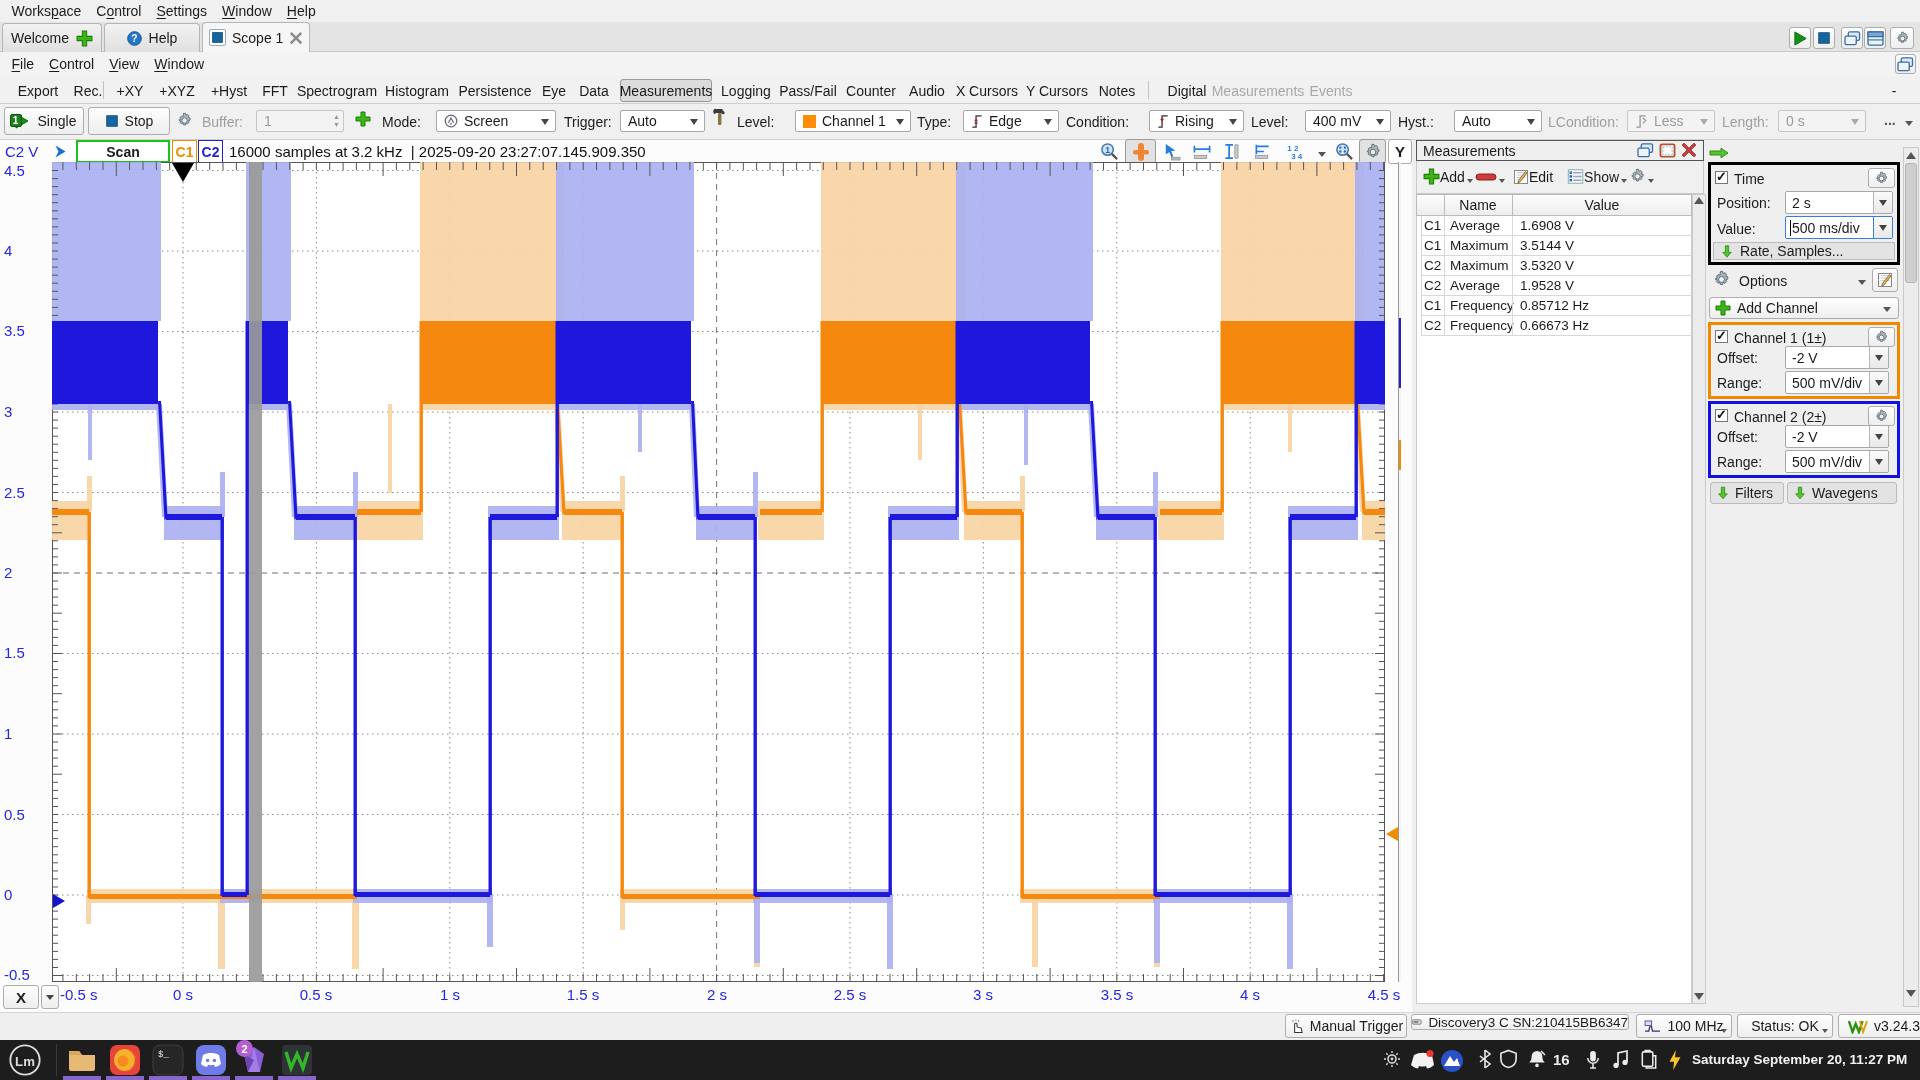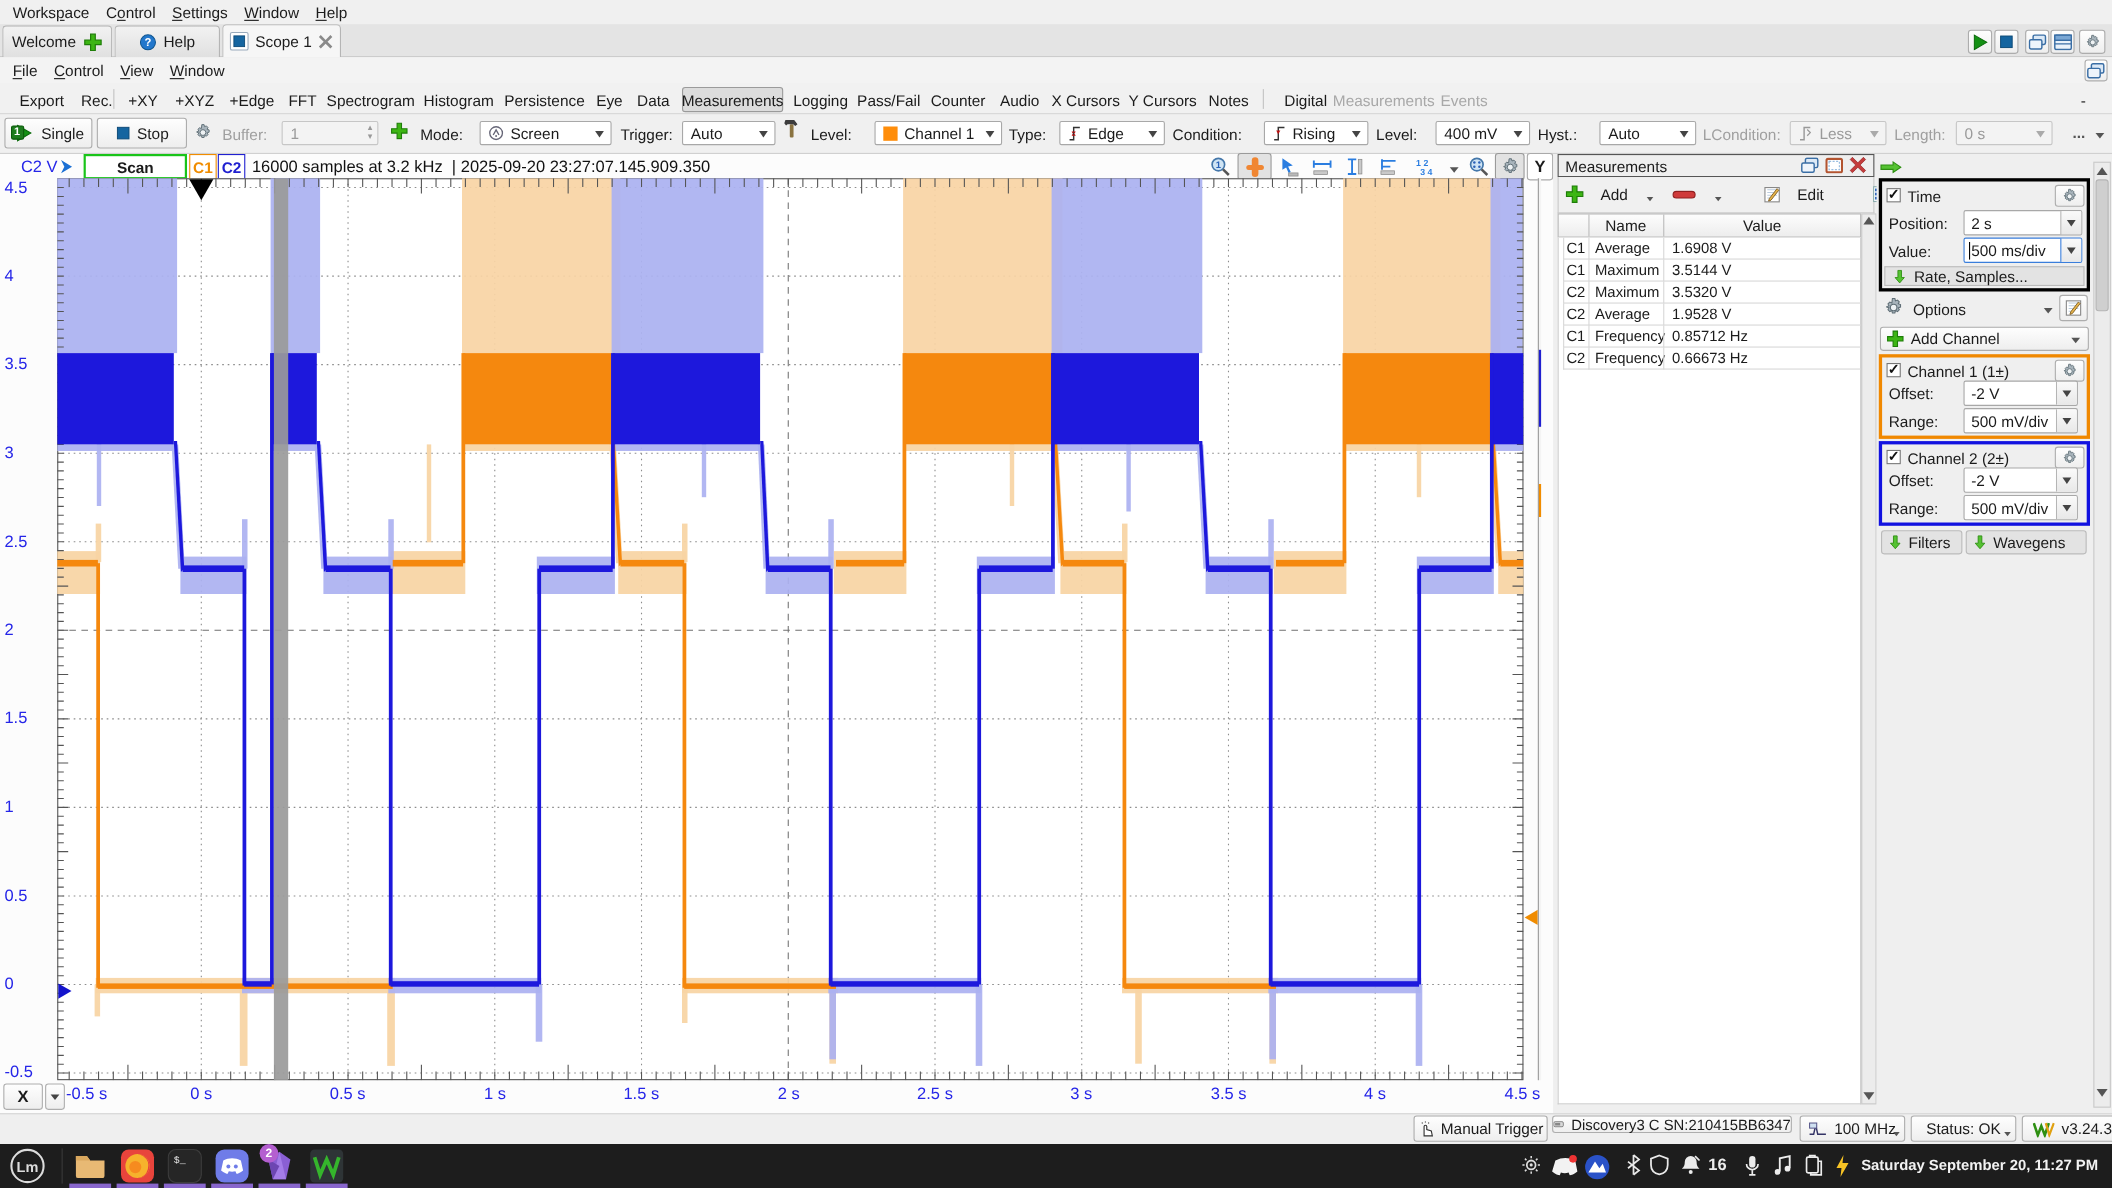--- a/index.html
+++ b/index.html
@@ -84,21 +84,21 @@
       <rect x="4.5" y="1" width="12" height="9" rx="1.5" fill="#dce9f6" stroke="#3a6ea5" stroke-width="1.4"></rect>
       <rect x="1" y="5.5" width="12" height="9" rx="1.5" fill="#eef4fb" stroke="#3a6ea5" stroke-width="1.4"></rect>
     </svg>
   </div>
 <div class="abs" style="left:0;top:76px;width:1920px;height:28px;background:#f1f1f1;border-bottom:1px solid #cfcfcf"></div>
 <div class="abs" style="left:8px;top:79px;width:60px;height:23px;display:flex;align-items:center;justify-content:center;font-size:14px;color:#1b1b1b">Export</div>
 <div class="abs" style="left:68px;top:79px;width:40px;height:23px;display:flex;align-items:center;justify-content:center;font-size:14px;color:#1b1b1b">Rec.</div>
 <div class="sep" style="left:103px;top:81px;height:18px"></div>
 <div class="abs" style="left:108px;top:79px;width:44px;height:23px;display:flex;align-items:center;justify-content:center;font-size:14px;color:#1b1b1b">+XY</div>
 <div class="abs" style="left:152px;top:79px;width:50px;height:23px;display:flex;align-items:center;justify-content:center;font-size:14px;color:#1b1b1b">+XYZ</div>
-<div class="abs" style="left:202px;top:79px;width:54px;height:23px;display:flex;align-items:center;justify-content:center;font-size:14px;color:#1b1b1b">+Edge</div>
+<div class="abs" style="left:202px;top:79px;width:54px;height:23px;display:flex;align-items:center;justify-content:center;font-size:14px;color:#1b1b1b">+Hyst</div>
 <div class="abs" style="left:256px;top:79px;width:38px;height:23px;display:flex;align-items:center;justify-content:center;font-size:14px;color:#1b1b1b">FFT</div>
 <div class="abs" style="left:294px;top:79px;width:86px;height:23px;display:flex;align-items:center;justify-content:center;font-size:14px;color:#1b1b1b">Spectrogram</div>
 <div class="abs" style="left:380px;top:79px;width:74px;height:23px;display:flex;align-items:center;justify-content:center;font-size:14px;color:#1b1b1b">Histogram</div>
 <div class="abs" style="left:454px;top:79px;width:82px;height:23px;display:flex;align-items:center;justify-content:center;font-size:14px;color:#1b1b1b">Persistence</div>
 <div class="abs" style="left:536px;top:79px;width:36px;height:23px;display:flex;align-items:center;justify-content:center;font-size:14px;color:#1b1b1b">Eye</div>
 <div class="abs" style="left:572px;top:79px;width:44px;height:23px;display:flex;align-items:center;justify-content:center;font-size:14px;color:#1b1b1b">Data</div>
 <div class="abs" style="left:620px;top:79px;width:92px;height:23px;background:#dcdcdc;border:1px solid #9a9a9a;border-radius:3px;display:flex;align-items:center;justify-content:center;font-size:14px">Measurements</div>
 <div class="abs" style="left:716px;top:79px;width:60px;height:23px;display:flex;align-items:center;justify-content:center;font-size:14px;color:#1b1b1b">Logging</div>
 <div class="abs" style="left:776px;top:79px;width:64px;height:23px;display:flex;align-items:center;justify-content:center;font-size:14px;color:#1b1b1b">Pass/Fail</div>
 <div class="abs" style="left:840px;top:79px;width:62px;height:23px;display:flex;align-items:center;justify-content:center;font-size:14px;color:#1b1b1b">Counter</div>
@@ -163,21 +163,21 @@
 <div class="lab dis" style="left:1548px;top:114px">LCondition:</div>
 <div class="combo dis" style="left:1627px;top:110px;width:88px;height:22px"><svg width="13" height="15" viewBox="0 0 13 16">
       <path d="M1 14h4V2h6" fill="none" stroke="#999" stroke-width="1.4"></path>
       <path d="M8 4l3 3-3 3" fill="none" stroke="#999" stroke-width="1.2"></path>
     </svg>Less<span class="arr"></span></div>
 <div class="lab dis" style="left:1722px;top:114px">Length:</div>
 <div class="combo dis" style="left:1778px;top:110px;width:88px;height:22px">0 s<span class="arr"></span></div>
 <div class="lab" style="left:1884px;top:112px;font-weight:bold;color:#555">...</div>
 <div class="abs" style="left:1905px;top:121px;width:0;height:0;border-left:4px solid transparent;border-right:4px solid transparent;border-top:5px solid #555"></div>
 <div class="abs" style="left:0;top:140px;width:1412px;height:22px;background:#fcfcfc"></div>
-<div class="abs" style="left:19px;top:143px;color:#2525e8;font-size:15px">C2 V</div>
+<div class="abs" style="left:5px;top:143px;color:#2525e8;font-size:15px">C2 V</div>
 <div class="abs" style="left:53px;top:144px"><svg width="16" height="15" viewBox="0 0 16 15">
       <path d="M2.5 1.5 12.5 7.5 2.5 13.5 5.5 7.5z" fill="#1a6fd4"></path>
     </svg></div>
 <div class="abs" style="left:76px;top:140px;width:94px;height:23px;background:#fff;border:2px solid #19c419;display:flex;align-items:center;justify-content:center;font-weight:bold;font-size:14px">Scan</div>
 <div class="abs" style="left:172px;top:140px;width:25px;height:23px;background:#fff;border:1px solid #f08c00;color:#f08c00;display:flex;align-items:center;justify-content:center;font-weight:bold;font-size:14px">C1</div>
 <div class="abs" style="left:198px;top:140px;width:25px;height:23px;background:#fff;border:1px solid #2020d0;color:#2020d0;display:flex;align-items:center;justify-content:center;font-weight:bold;font-size:14px">C2</div>
 <div class="abs" style="left:229px;top:143px;font-size:15px;color:#111">16000 samples at 3.2 kHz&nbsp; | 2025-09-20 23:27:07.145.909.350</div>
 <div class="abs" style="left:1100px;top:142px"><svg width="19" height="19" viewBox="0 0 20 20">
       <circle cx="8" cy="8" r="6" fill="#cfe4f4" stroke="#4477aa" stroke-width="1.6"></circle>
       <text x="8" y="11.5" font-size="9" text-anchor="middle" fill="#2a62b8" font-family="Liberation Sans" font-weight="bold">1</text>
@@ -414,21 +414,21 @@
       <rect x="1" y="5.5" width="12" height="9" rx="1.5" fill="#eef4fb" stroke="#3a6ea5" stroke-width="1.4"></rect>
     </svg></div>
 <div class="abs" style="left:1659px;top:143px"><svg width="17" height="15" viewBox="0 0 18 16">
       <rect x="1.5" y="1.5" width="15" height="13" rx="1.5" fill="#fff" stroke="#b35430" stroke-width="2"></rect>
       <rect x="4" y="4" width="10" height="8" fill="#fff" stroke="#9abde0" stroke-width="1.2" stroke-dasharray="2 1.4"></rect>
     </svg></div>
 <div class="abs" style="left:1681px;top:142px"><svg width="16" height="16" viewBox="0 0 16 16">
       <path d="M3 1 8 6 13 1 15 3 10 8 15 13 13 15 8 10 3 15 1 13 6 8 1 3z" fill="#c43c3c" stroke="#8f1f1f" stroke-width="0.6"></path>
     </svg></div>
 <div class="abs" style="left:1416px;top:161px;width:288px;height:33px;background:#f0f0f0;border:1px solid #c9c9c9;border-top:none"></div>
-<div class="abs" style="left:1423px;top:168px;display:flex;align-items:center;gap:15px;font-size:14px">
+<div class="abs" style="left:1423px;top:168px;display:flex;align-items:center;gap:0;font-size:14px">
     <svg width="17" height="17" viewBox="0 0 16 16">
       <path d="M6 1h4v5h5v4h-5v5H6v-5H1V6h5z" fill="#3db514" stroke="#1e7d08" stroke-width="1"></path>
     </svg>
     <span>Add</span>
     <span style="width:0;height:0;border-left:3.5px solid transparent;border-right:3.5px solid transparent;border-top:4.5px solid #555;margin:8px 2px 0 2px"></span>
     <svg width="22" height="8" viewBox="0 0 22 8">
       <rect x="1" y="1" width="20" height="6" rx="3" fill="#cf3a3a" stroke="#8f1f1f"></rect>
     </svg>
     <span style="width:0;height:0;border-left:3.5px solid transparent;border-right:3.5px solid transparent;border-top:4.5px solid #555;margin:8px 2px 0 2px"></span>
     <span style="width:6px"></span>

